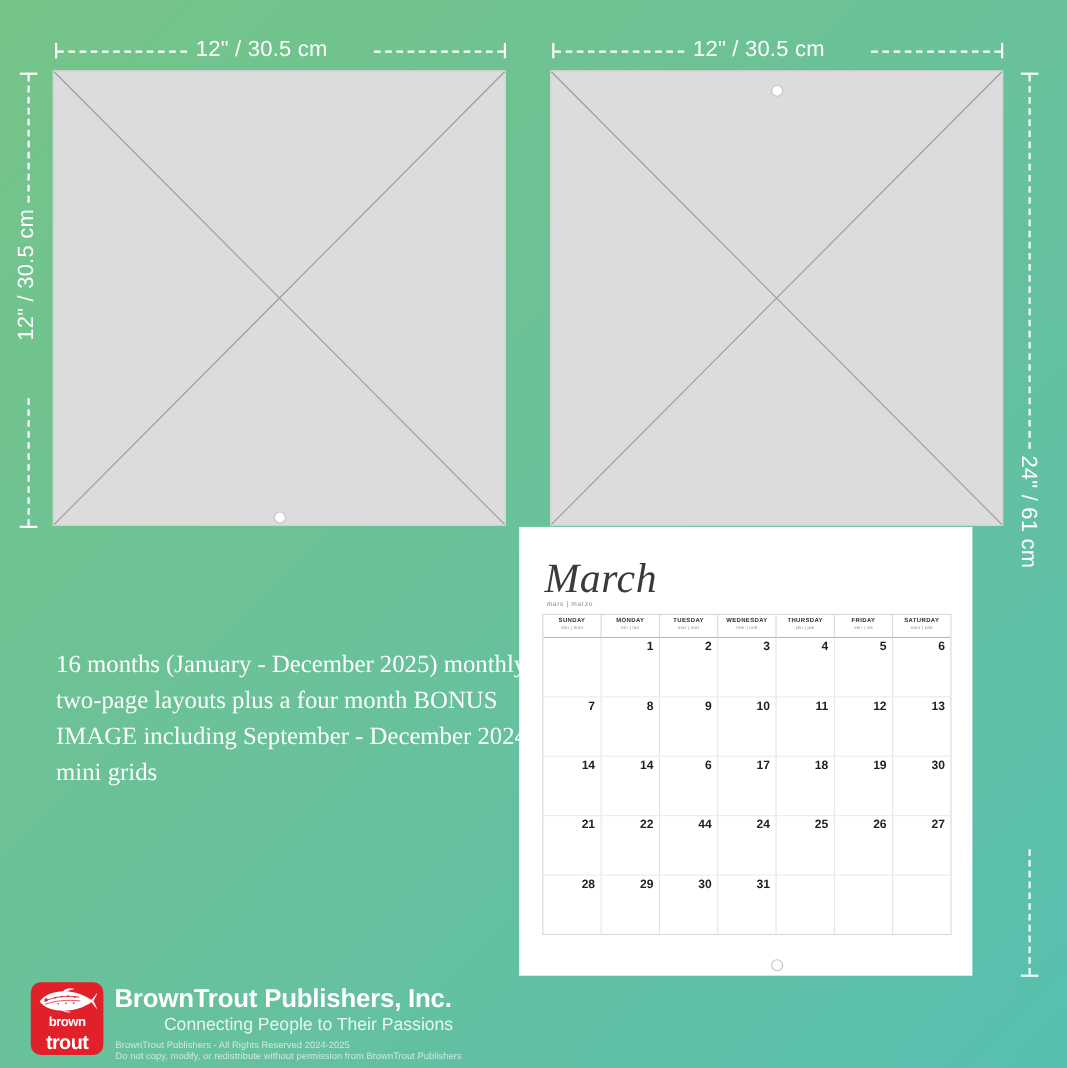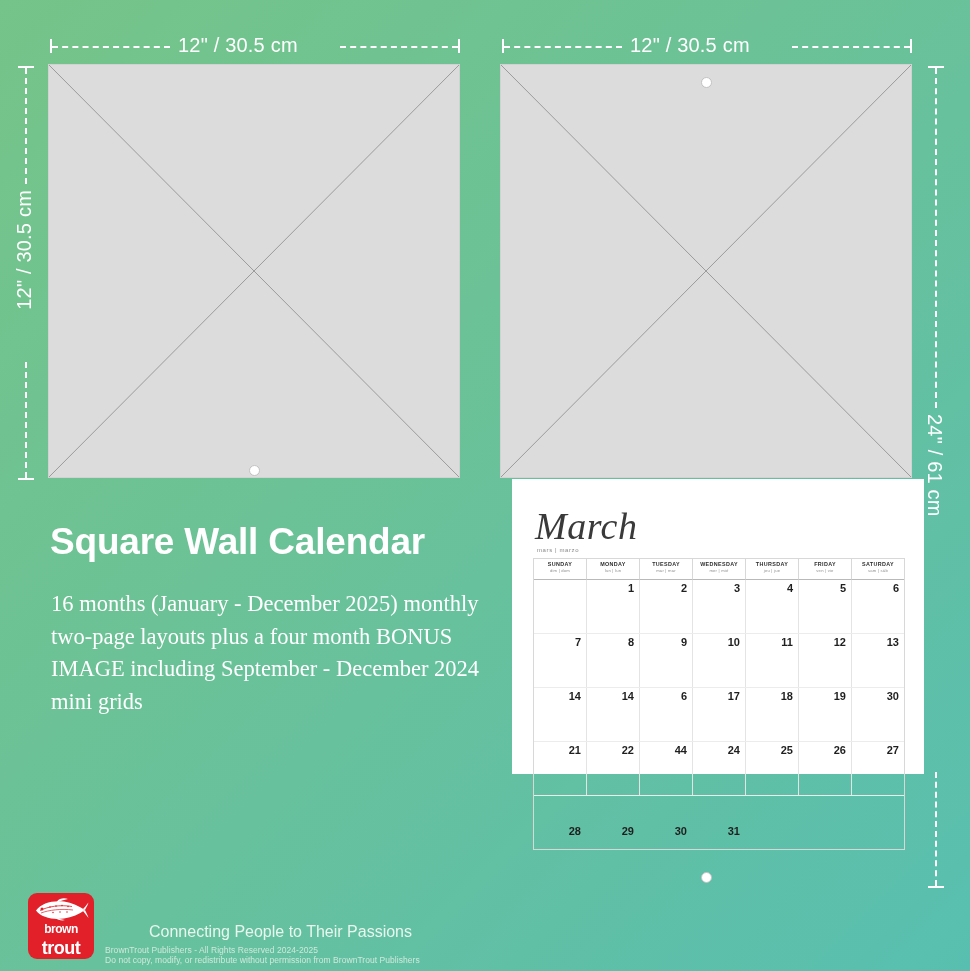--- a/index.html
+++ b/index.html
@@ -57,24 +57,24 @@
     border: 1px solid #c2c2c2;
     box-sizing: border-box;
   }
   #hole-left-bottom { left: 249px; top: 465px; }
   #hole-right-top   { left: 701px; top: 77px; }
   #hole-right-bottom{ left: 701px; top: 872px; }
 
   
   #calendar-page {
     position: absolute;
-    left: 512px;
+    left: 472px;
     top: 479px;
     width: 412px;
-    height: 295px;
+    height: 408px;
     background: #ffffff;
     box-sizing: border-box;
   }
   #calendar-month {
     position: absolute;
     left: 23px;
     top: 28px;
     font-family: "Liberation Serif", serif;
     font-style: italic;
     font-size: 38px;
@@ -127,21 +127,21 @@
     font-size: 4.2px;
     color: #909090;
     line-height: 6px;
     letter-spacing: 0.2px;
   }
   .week-row {
     display: flex;
     flex: 1 1 0;
     border-bottom: 1px solid #ececec;
   }
-  .week-row:last-child { border-bottom: none; align-items: center; }
+  .week-row:last-child { border-bottom: none; }
   .day-cell {
     flex: 1 1 0;
     border-right: 1px solid #e4e4e4;
     box-sizing: border-box;
     position: relative;
   }
   .day-cell:last-child { border-right: none; }
   .day-num {
     position: absolute;
     right: 5px;
@@ -458,21 +458,20 @@
             </div>
             <div class="day-cell"></div>
             <div class="day-cell"></div>
             <div class="day-cell"></div>
           </div>
         </div>
     </div>
   </div>
   <div class="hole" id="hole-right-bottom"></div>
 
-  <div id="headline">Square Wall Calendar</div>
   <div id="subcopy">16 months (January - December 2025) monthly two-page layouts plus a four month BONUS IMAGE including September - December 2024 mini grids</div>
 
   <div id="footer">
     <div id="logo-box">
       <svg id="logo-fish" viewBox="0 0 112 52">
         <path d="M6 27 C16 12, 40 6, 62 9 C78 11, 92 18, 104 26 C92 34, 78 41, 62 43 C40 46, 16 41, 6 27 Z" fill="#ffffff"></path>
         <path d="M104 26 C107 20, 110 15, 111 11 C107 16, 103 21, 100 24 Z" fill="#ffffff"></path>
         <path d="M104 26 C107 32, 110 38, 111 42 C107 37, 103 31, 100 28 Z" fill="#ffffff"></path>
         <path d="M48 9 C52 3, 62 1, 70 4 C62 6, 54 8, 48 11 Z" fill="#ffffff"></path>
         <path d="M44 42 C50 46, 58 48, 64 46 C56 45, 50 44, 44 40 Z" fill="#ffffff"></path>
@@ -483,18 +482,19 @@
         <circle cx="46" cy="18" r="1.6" fill="#e1202a"></circle>
         <circle cx="58" cy="17" r="1.6" fill="#e1202a"></circle>
         <circle cx="70" cy="19" r="1.6" fill="#e1202a"></circle>
         <circle cx="40" cy="31" r="1.5" fill="#e1202a"></circle>
         <circle cx="54" cy="30" r="1.5" fill="#e1202a"></circle>
         <circle cx="68" cy="30" r="1.5" fill="#e1202a"></circle>
       </svg>
       <div id="logo-word1">brown</div>
       <div id="logo-word2">trout</div>
     </div>
+    <div id="brand-name">BrownTrout Publishers, Inc.</div>
     <div id="brand-tag">Connecting People to Their Passions</div>
     <div id="legal1">BrownTrout Publishers - All Rights Reserved 2024-2025</div>
     <div id="legal2">Do not copy, modify, or redistribute without permission from BrownTrout Publishers</div>
   </div>
 
 </div>
 
 </body></html>

